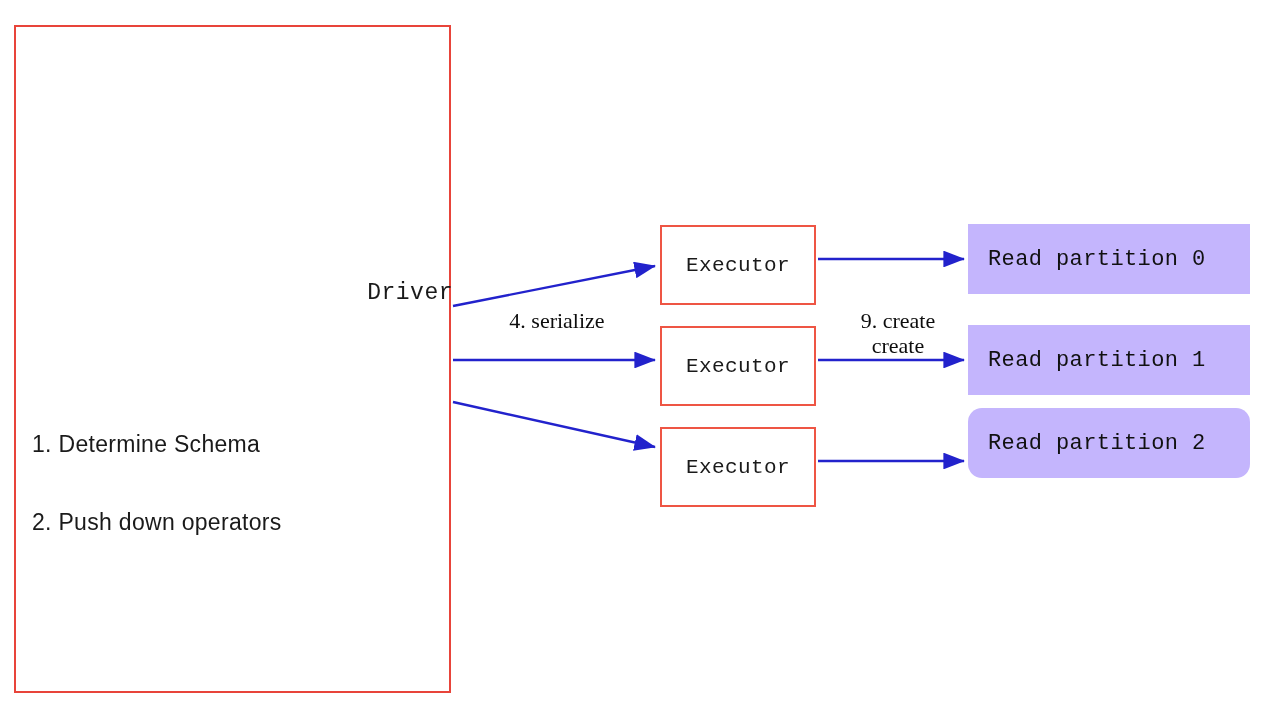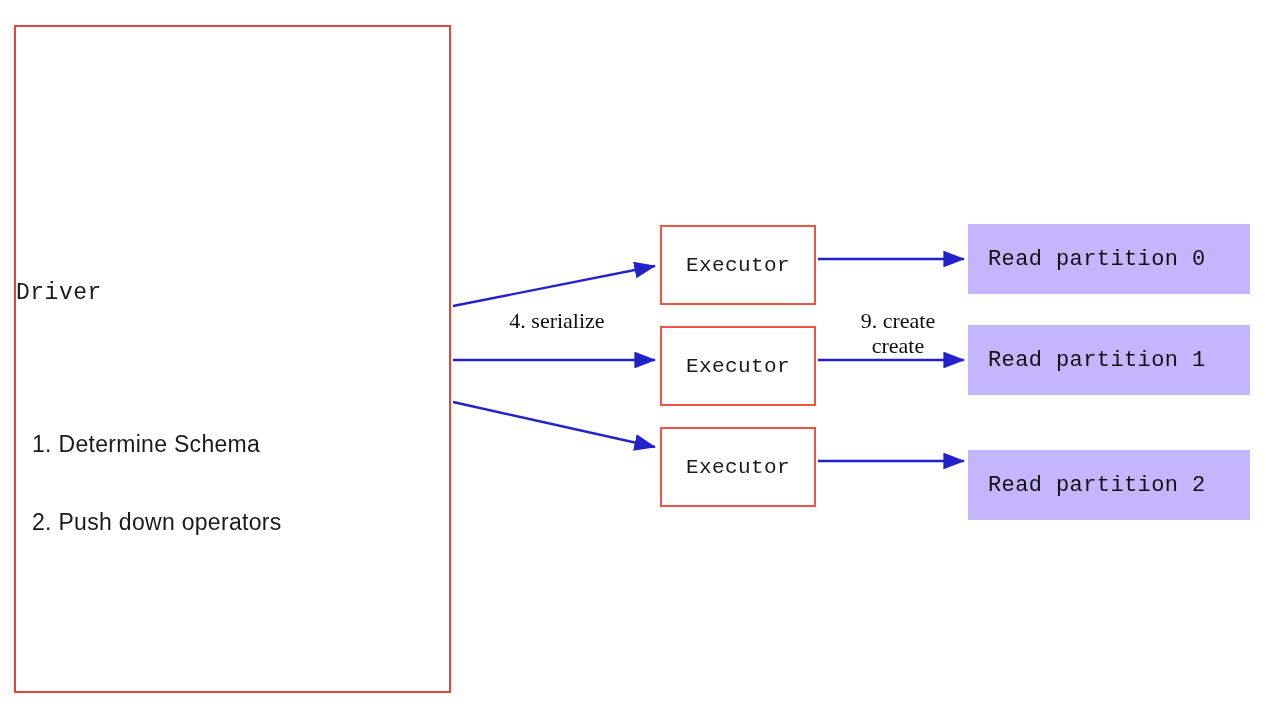--- a/index.html
+++ b/index.html
@@ -36,21 +36,21 @@
     width: 437px;
     height: 668px;
     border: 2px solid #e8443a;
     background: #ffffff;
   }
   .driver-title {
     position: absolute;
     left: 0;
     top: 253px;
     width: 437px;
-    text-align: left;
+    text-align: right;
     font-family: "Liberation Mono", "DejaVu Sans Mono", monospace;
     font-size: 23px;
     color: #1a1a1a;
     letter-spacing: 0.5px;
     white-space: pre;
   }
   .driver-steps {
     position: absolute;
     left: 16px;
     top: 352px;
@@ -89,21 +89,21 @@
     align-items: center;
     padding-left: 20px;
     box-sizing: border-box;
     font-family: "Liberation Mono", "DejaVu Sans Mono", monospace;
     font-size: 22px;
     color: #111111;
     letter-spacing: 0.4px;
   }
   .part-0 { left: 968px; top: 224px; }
   .part-1 { left: 968px; top: 325px; }
-  .part-2 { left: 968px; top: 450px; }
+  .part-2 { left: 968px; top: 408px; border-radius: 14px; }
 
   .arrow-label {
     position: absolute;
     font-family: "Liberation Serif", "DejaVu Serif", serif;
     font-size: 22px;
     line-height: 25px;
     color: #0d0d0d;
     text-align: center;
     white-space: nowrap;
   }

